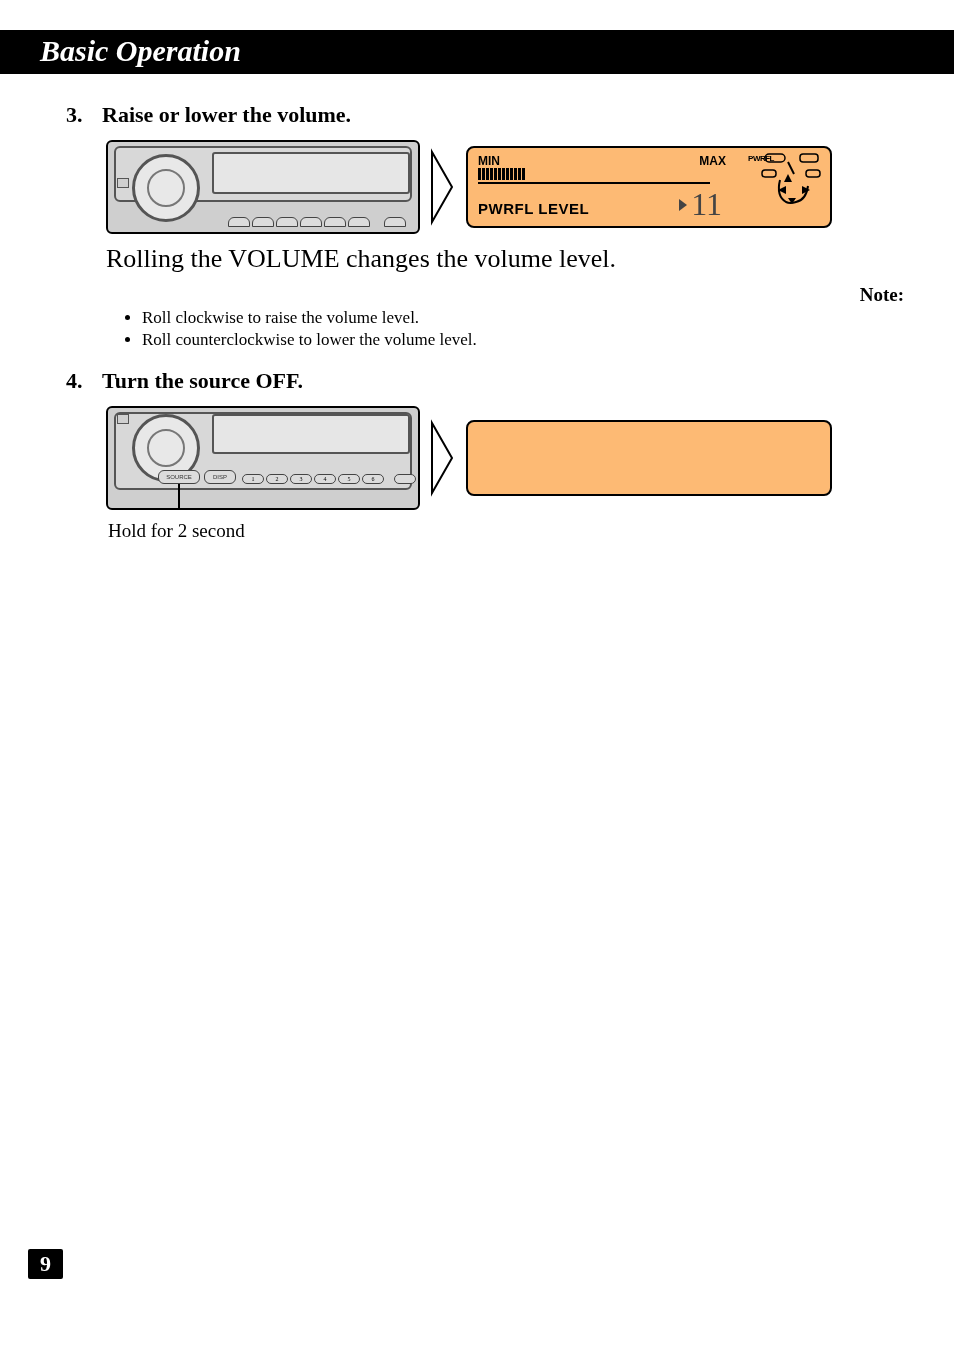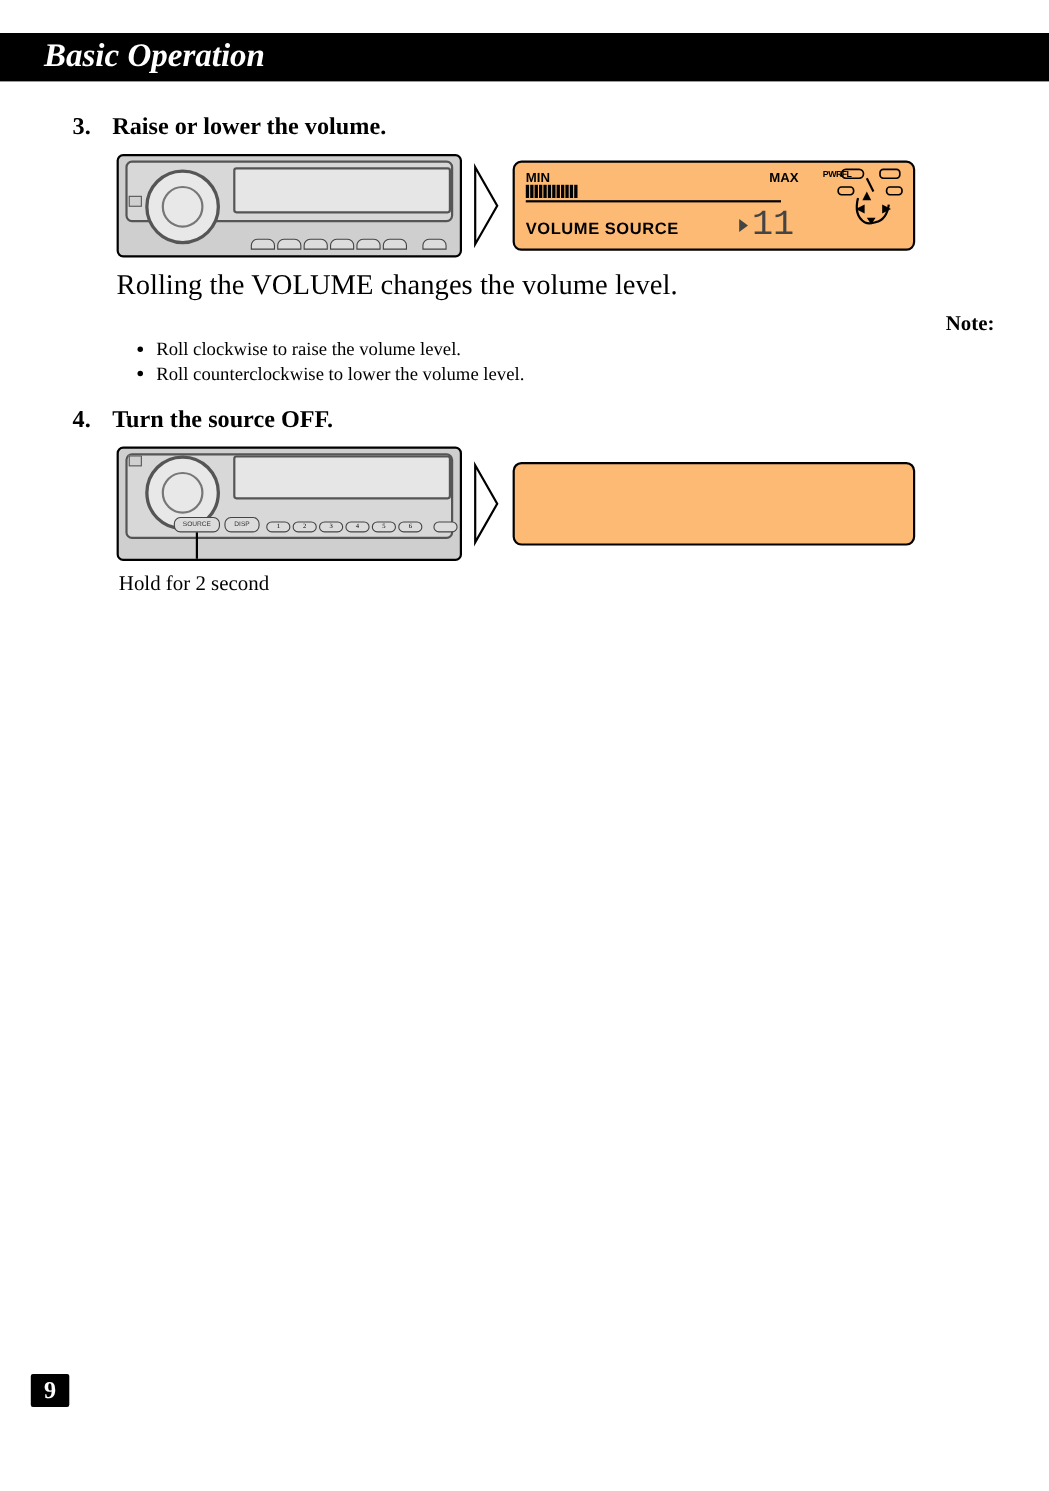--- a/index.html
+++ b/index.html
@@ -154,21 +154,21 @@
     background: #000;
   }
   .vol-label {
     left: 10px; top: 52px;
     font-size: 15px;
     letter-spacing: 0.5px;
   }
   .vol-num {
     position: absolute;
     right: 108px; top: 38px;
-    font-family: Liberation Mono, monospace;
+    font-family: Liberation Serif, serif;
     font-size: 32px;
     font-weight: normal;
     color: #444;
     display: flex;
     align-items: center;
     gap: 4px;
   }
   .vol-num .tri {
     display: inline-block;
     width: 0; height: 0;
@@ -266,21 +266,21 @@
           <span></span>
         <span></span>
           <span></span>
           <span></span>
           <span></span>
           <span></span>
         <span></span>
           <span></span>
       </div>
       <div class="line-under"></div>
-      <span class="disp-label vol-label">VOLUME SOURCE</span>
+      <span class="disp-label vol-label">PWRFL LEVEL</span>
       <span class="vol-num">
         <span class="tri"></span>
         <span>11</span>
       </span>
       <span class="pwrfl">PWRFL</span>
 
       <svg style="position:absolute; right:8px; top:4px; width:92px; height:70px;" viewBox="0 0 92 70">
         <rect x="35" y="2" width="20" height="8" rx="4" fill="none" stroke="#000" stroke-width="1.5"></rect>
         <rect x="70" y="2" width="18" height="8" rx="3" fill="none" stroke="#000" stroke-width="1.5"></rect>
         <line x1="58" y1="10" x2="64" y2="22" stroke="#000" stroke-width="2"></line>

